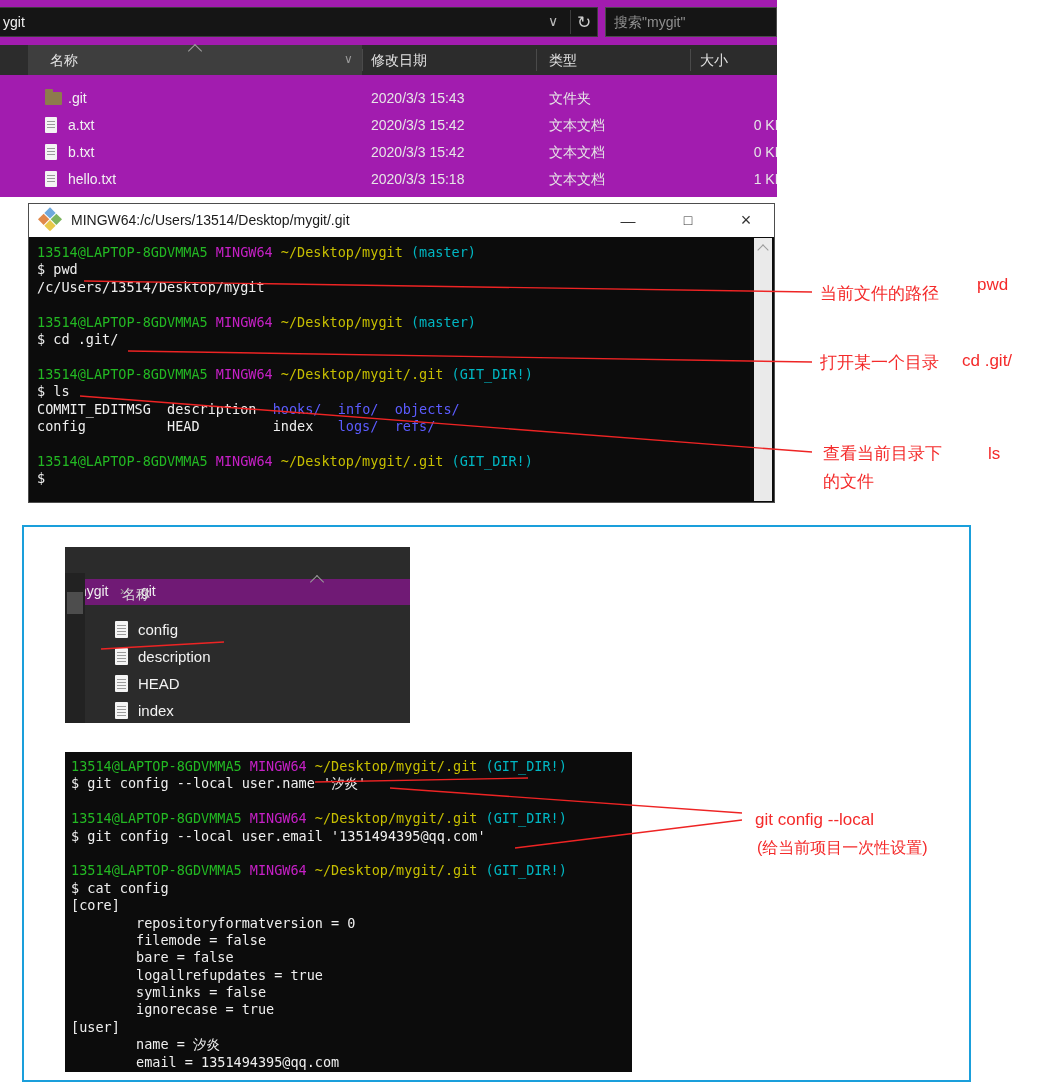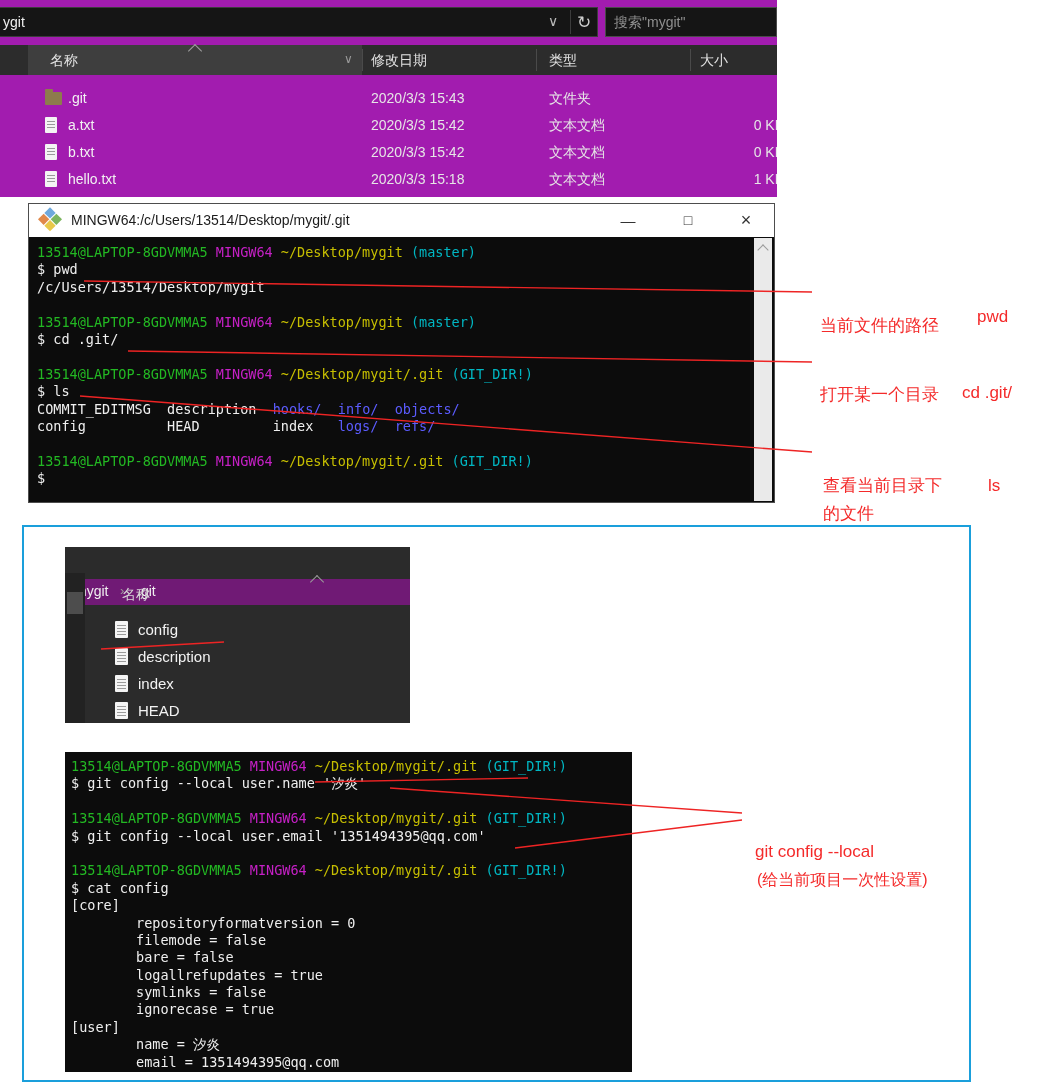--- a/index.html
+++ b/index.html
@@ -56,21 +56,21 @@
   .wc-max{left:642px;font-size:14px;}
   .wc-close{left:700px;font-size:18px;}
   .t-body{position:absolute;left:0;top:33px;right:0;bottom:0;background:#0c0c0c;}
   .t-text{position:absolute;left:8px;top:7px;font-family:"DejaVu Sans Mono",monospace;font-size:13.5px;line-height:17.4px;white-space:pre;}
   .t-line{height:17.4px;}
   .seg-g{color:#23b823;} .seg-m{color:#c520c5;} .seg-y{color:#c7bf00;}
   .seg-c{color:#00b7c3;} .seg-b{color:#5c5cff;} .seg-w{color:#efefef;}
   .t-scroll{position:absolute;right:2px;top:1px;bottom:1px;width:18px;background:#eaeaea;}
   .sc-chev{position:absolute;left:5px;top:8px;width:7px;height:7px;border-left:1.5px solid #9a9a9a;border-top:1.5px solid #9a9a9a;transform:rotate(45deg);}
   
-  .anno{position:absolute;color:#f42a2a;font-size:17px;line-height:1.25;white-space:nowrap;margin-top:32px;}
+  .anno{position:absolute;color:#f42a2a;font-size:17px;line-height:1.25;white-space:nowrap;}
   .a1-label{left:820px;top:283px;} .a1-cmd{left:977px;top:274px;}
   .a2-label{left:820px;top:352px;} .a2-cmd{left:962px;top:350px;}
   .a3-label{left:823px;top:443px;} .a3-cmd{left:988px;top:443px;}
   .a3-label2{left:823px;top:471px;}
   .b-title{left:755px;top:809px;}
   .b-note{left:757px;top:838px;font-size:16px;}
   
   .note-box{position:absolute;left:22px;top:525px;width:949px;height:557px;border:2px solid #1a9fdb;box-sizing:border-box;background:#ffffff;}
   
   .explorer2{position:absolute;left:65px;top:547px;width:345px;height:176px;background:#2b2b2b;}
@@ -211,25 +211,25 @@
           <div class="ex2-row">
             <span class="ex2-icon"></span>
             <span class="ex2-name">config</span>
           </div>
           <div class="ex2-row">
             <span class="ex2-icon"></span>
             <span class="ex2-name">description</span>
           </div>
           <div class="ex2-row">
             <span class="ex2-icon"></span>
+            <span class="ex2-name">HEAD</span>
+          </div>
+          <div class="ex2-row">
+            <span class="ex2-icon"></span>
             <span class="ex2-name">index</span>
-          </div>
-          <div class="ex2-row">
-            <span class="ex2-icon"></span>
-            <span class="ex2-name">HEAD</span>
           </div>
         </div>
     </div>
   </div>
 
   <div class="term2">
     <div class="t-text"><div class="t-line"><span class="seg-g">13514@LAPTOP-8GDVMMA5 </span><span class="seg-m">MINGW64 </span><span class="seg-y">~/Desktop/mygit/.git </span><span class="seg-c">(GIT_DIR!)</span></div><div class="t-line"><span class="seg-w">$ git config --local user.name '汐炎'</span></div><div class="t-line">&nbsp;</div><div class="t-line"><span class="seg-g">13514@LAPTOP-8GDVMMA5 </span><span class="seg-m">MINGW64 </span><span class="seg-y">~/Desktop/mygit/.git </span><span class="seg-c">(GIT_DIR!)</span></div><div class="t-line"><span class="seg-w">$ git config --local user.email '1351494395@qq.com'</span></div><div class="t-line">&nbsp;</div><div class="t-line"><span class="seg-g">13514@LAPTOP-8GDVMMA5 </span><span class="seg-m">MINGW64 </span><span class="seg-y">~/Desktop/mygit/.git </span><span class="seg-c">(GIT_DIR!)</span></div><div class="t-line"><span class="seg-w">$ cat config</span></div><div class="t-line"><span class="seg-w">[core]</span></div><div class="t-line"><span class="seg-w">        repositoryformatversion = 0</span></div><div class="t-line"><span class="seg-w">        filemode = false</span></div><div class="t-line"><span class="seg-w">        bare = false</span></div><div class="t-line"><span class="seg-w">        logallrefupdates = true</span></div><div class="t-line"><span class="seg-w">        symlinks = false</span></div><div class="t-line"><span class="seg-w">        ignorecase = true</span></div><div class="t-line"><span class="seg-w">[user]</span></div><div class="t-line"><span class="seg-w">        name = 汐炎</span></div><div class="t-line"><span class="seg-w">        email = 1351494395@qq.com</span></div></div>
   </div>
 
   <span class="anno b-title">git config --local</span>

